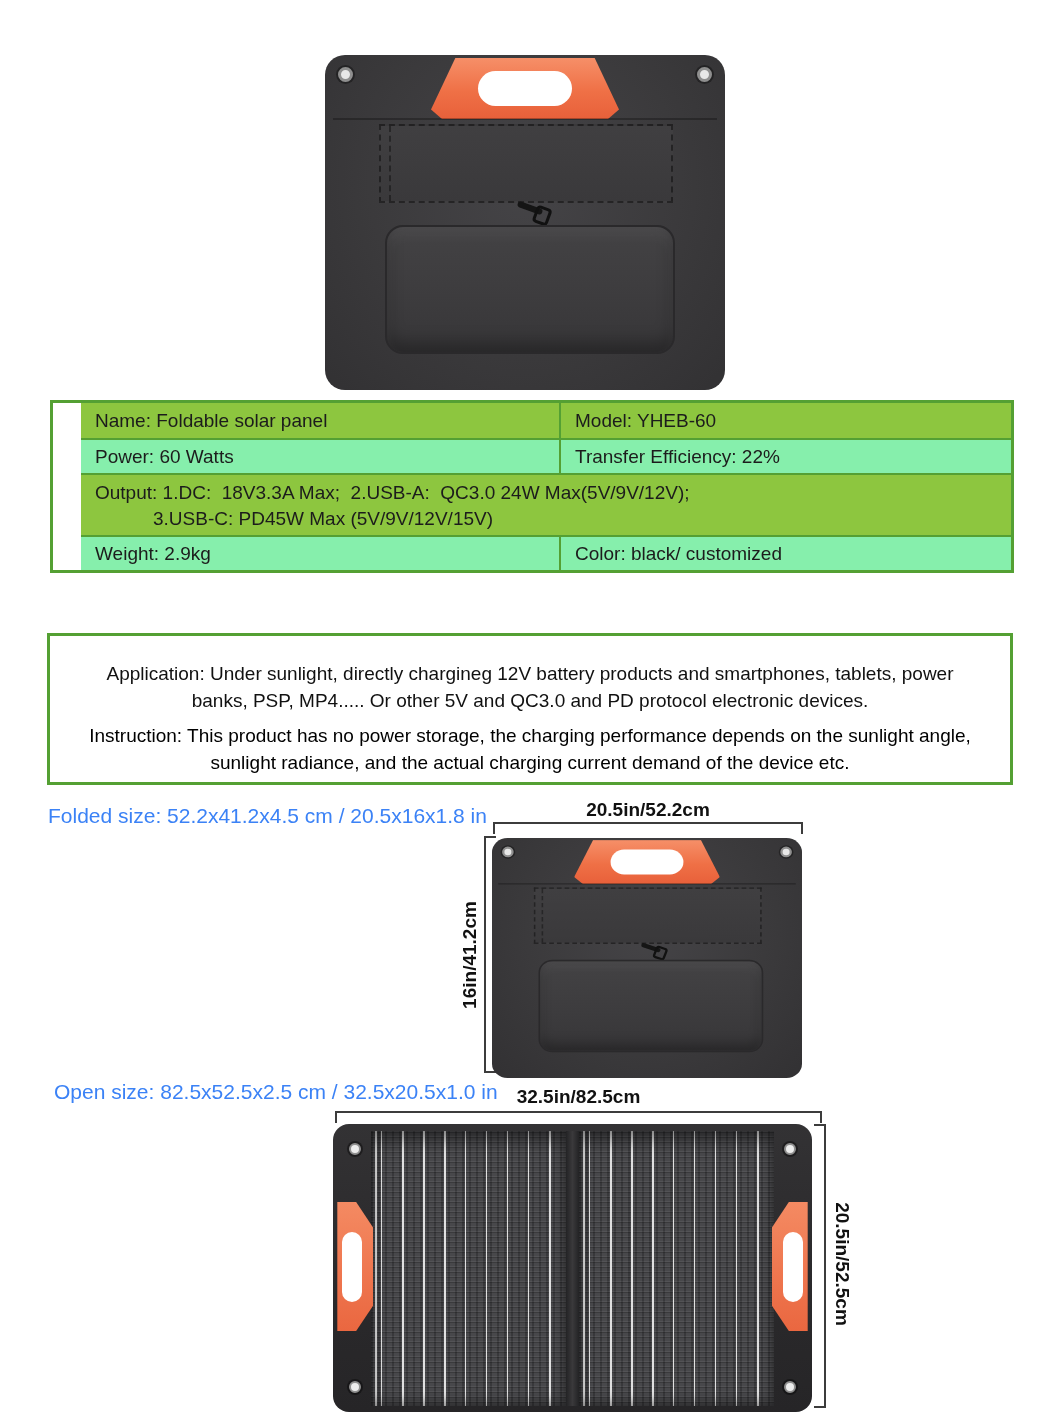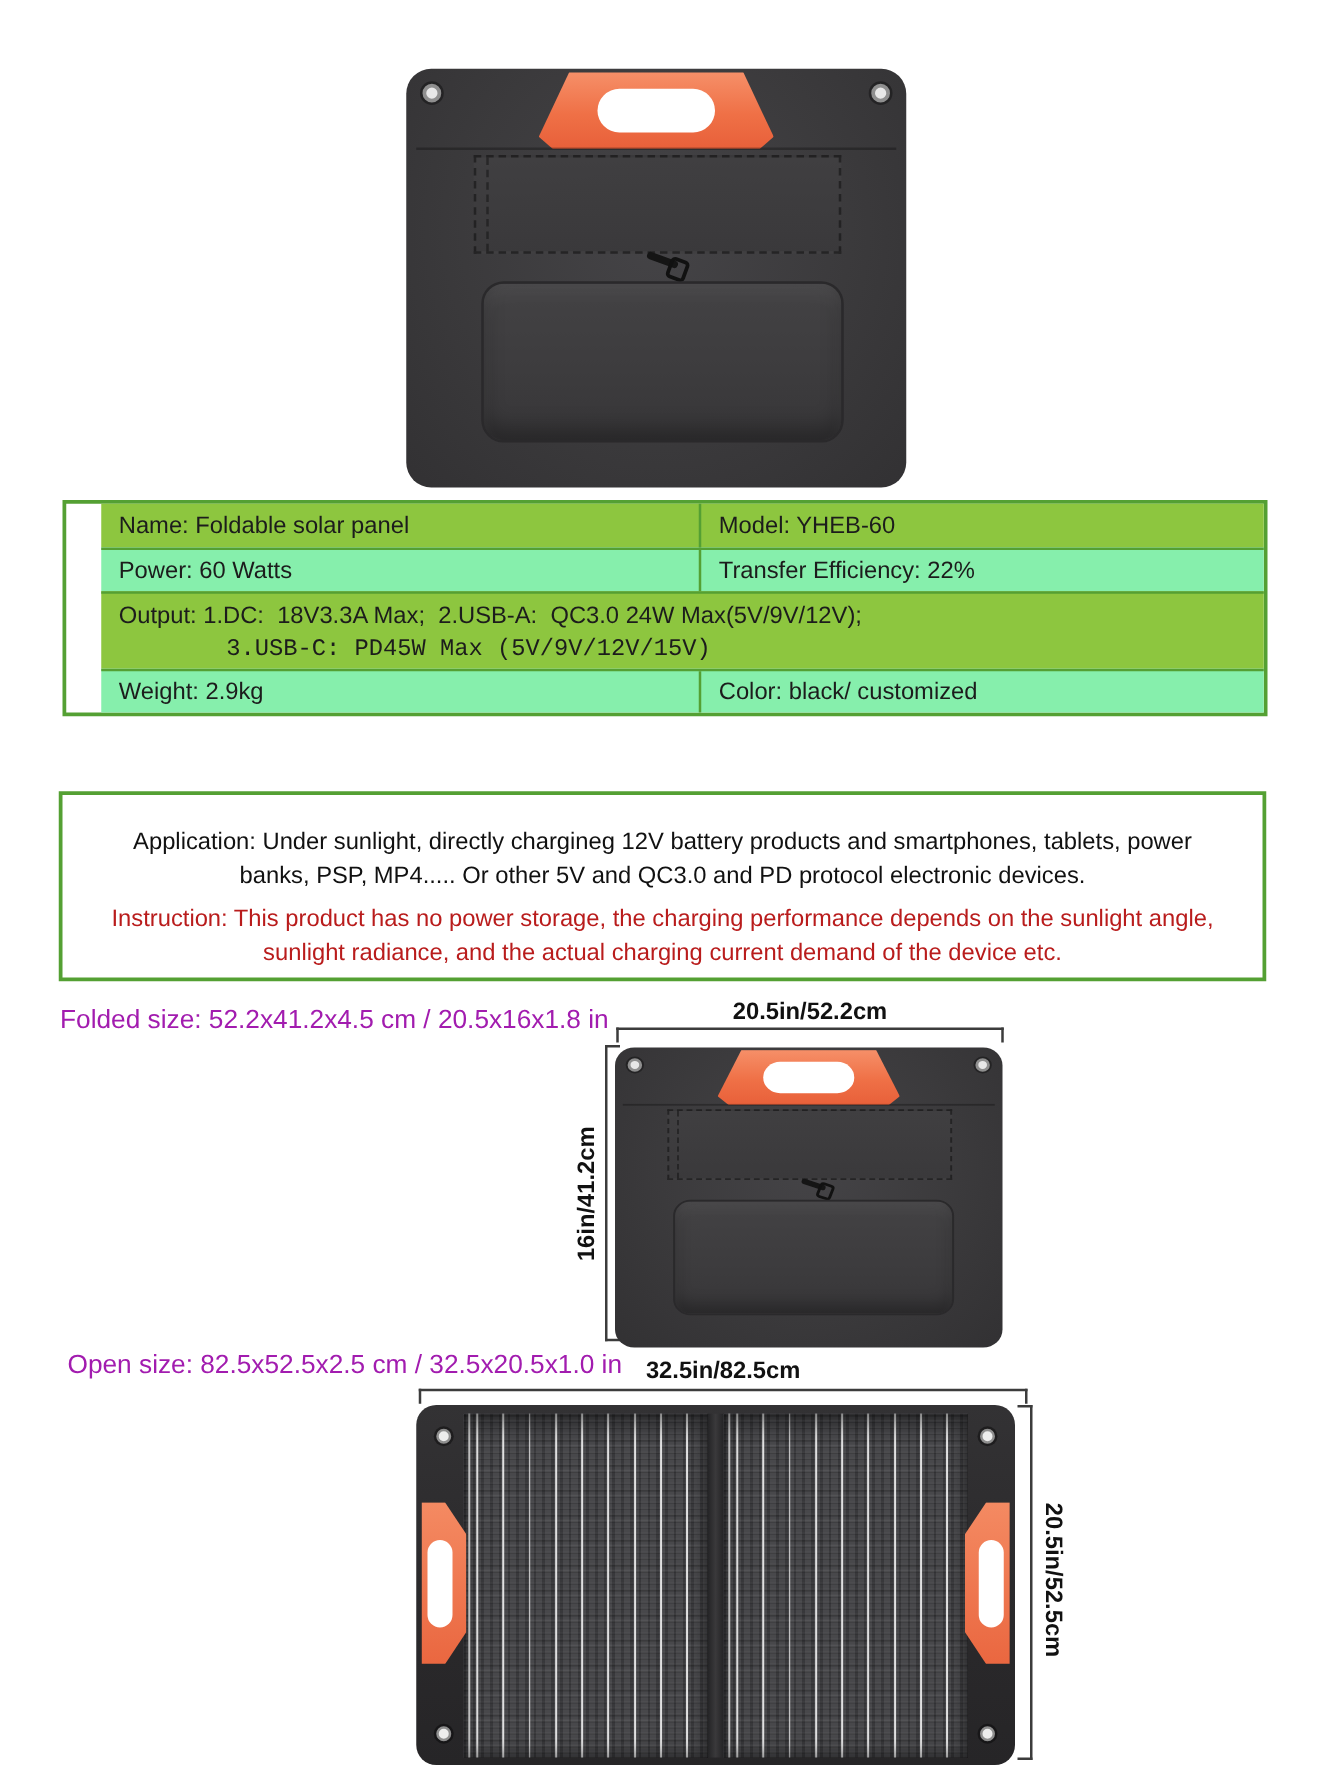--- a/index.html
+++ b/index.html
@@ -38,32 +38,32 @@
   .srow + .srow{border-top:2px solid #54a033;}
   .srow.green{background:#8dc63f;}
   .srow.white{background:#86efac;}
   .cell{padding-left:14px;box-sizing:border-box;white-space:pre-wrap;}
   .cell.left{width:480px;align-self:stretch;display:flex;align-items:center;border-right:2px solid #54a033;}
   .cell.right{flex:1;}
   .r1,.r2,.r4{height:35px;}
   .r3{height:62px;display:block;padding-top:5px;}
   .r3 .oline{line-height:26px;white-space:pre-wrap;}
   .r3 .oline.l1{padding-left:14px;}
-  .r3 .oline.l2{padding-left:100px;font-family:Liberation Mono, monospace;}
+  .r3 .oline.l2{padding-left:72px;}
   .r5{height:42px;font-size:18px;}
 
   
   .app-box{position:absolute;left:47px;top:633px;width:966px;height:152px;border:3px solid #54a033;
     box-sizing:border-box;background:#fff;padding:24px 26px 0 26px;}
   .app-box p{margin:0;text-align:center;font-size:19px;line-height:27px;white-space:pre-wrap;}
   .app-box p.app{color:#111;margin-bottom:8px;}
-  .app-box p.inst{color:#b91c1c;}
+  .app-box p.inst{color:#000000;}
 
   
-  .size-label{position:absolute;font-size:21px;color:#a21caf;}
+  .size-label{position:absolute;font-size:21px;color:#3b82f6;}
   .folded-size-label{left:48px;top:804px;}
   .open-size-label{left:54px;top:1080px;}
 
   
   .dim-top-label{position:absolute;font-weight:bold;font-size:19px;text-align:center;color:#111;}
   .bracket-top{position:absolute;height:12px;border-top:2px solid #3c3c3c;border-left:2px solid #3c3c3c;border-right:2px solid #3c3c3c;box-sizing:border-box;}
   .bracket-left{position:absolute;width:12px;border-left:2px solid #3c3c3c;border-top:2px solid #3c3c3c;border-bottom:2px solid #3c3c3c;box-sizing:border-box;}
   .bracket-right{position:absolute;width:12px;border-right:2px solid #3c3c3c;border-top:2px solid #3c3c3c;border-bottom:2px solid #3c3c3c;box-sizing:border-box;}
   .v-label{position:absolute;font-weight:bold;font-size:19px;white-space:nowrap;color:#111;}
   .v-label.ccw{transform:translate(-50%,-50%) rotate(-90deg);}

